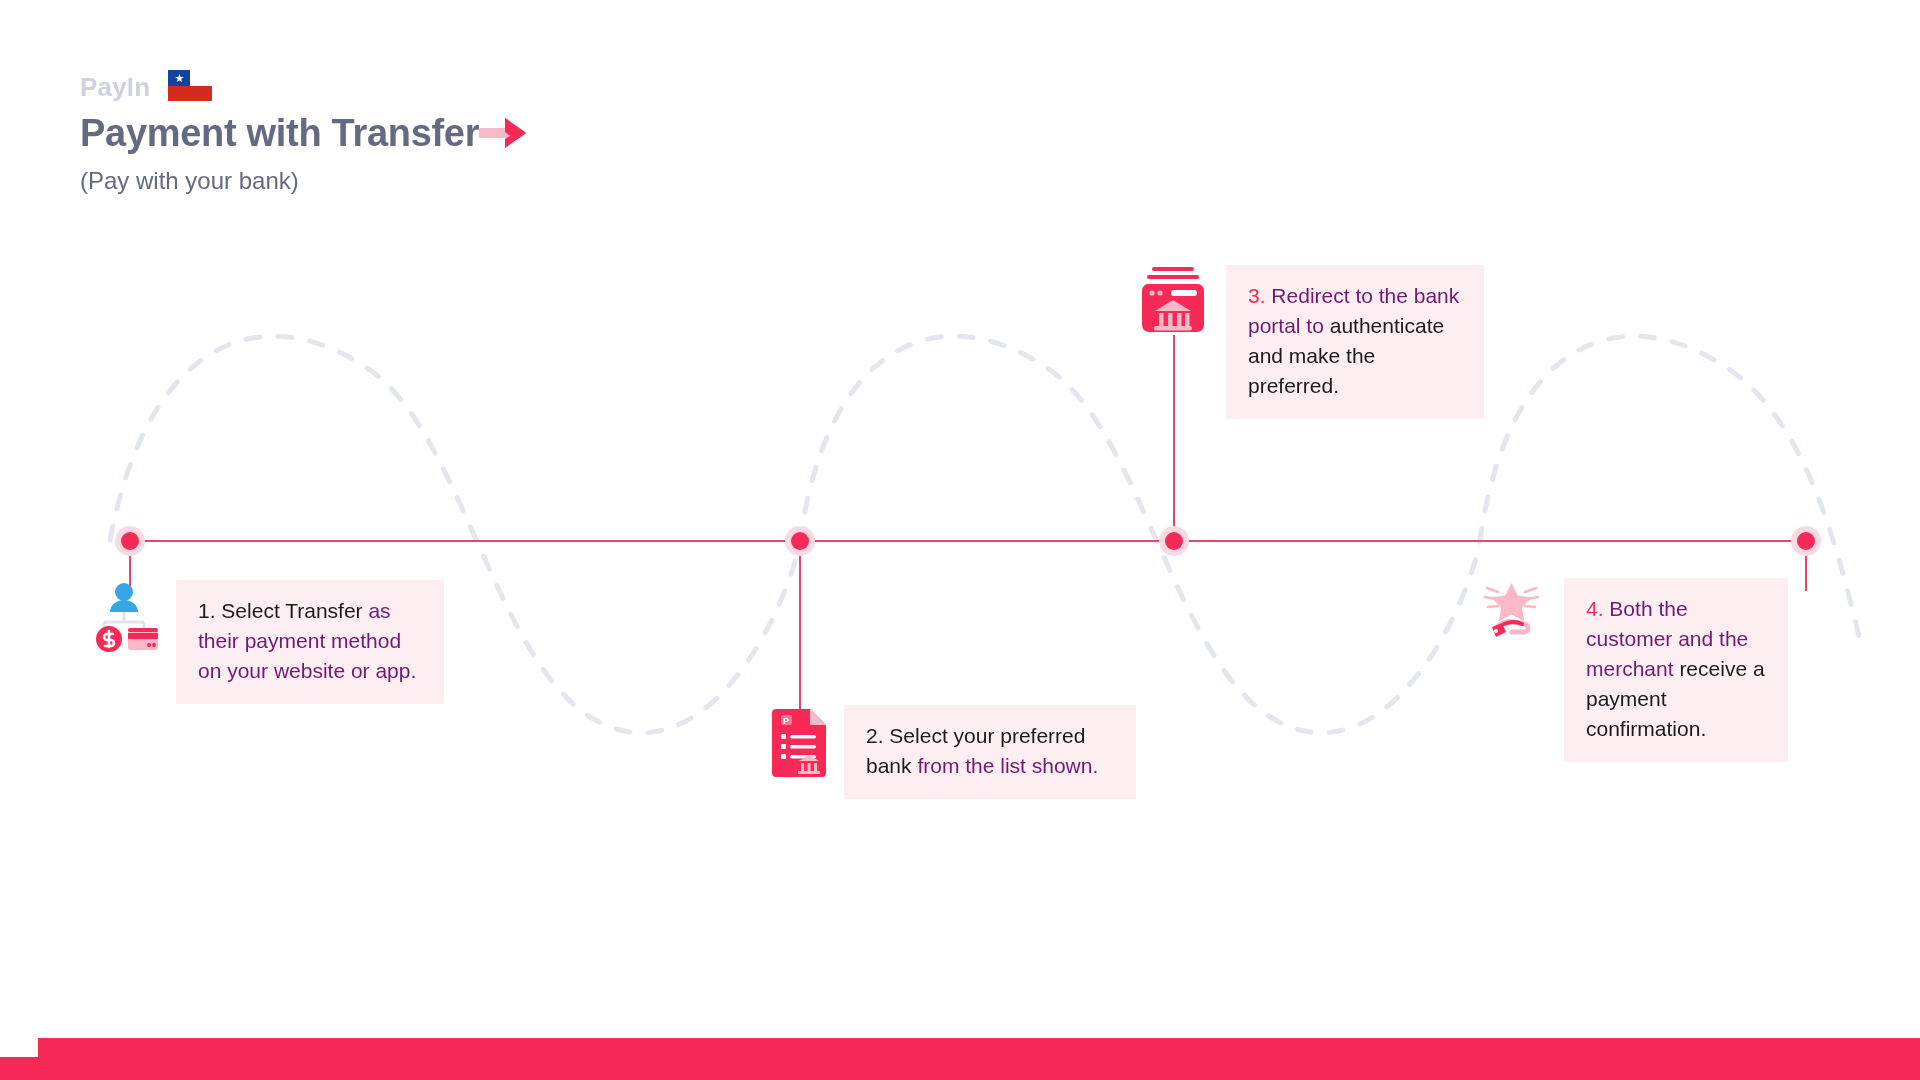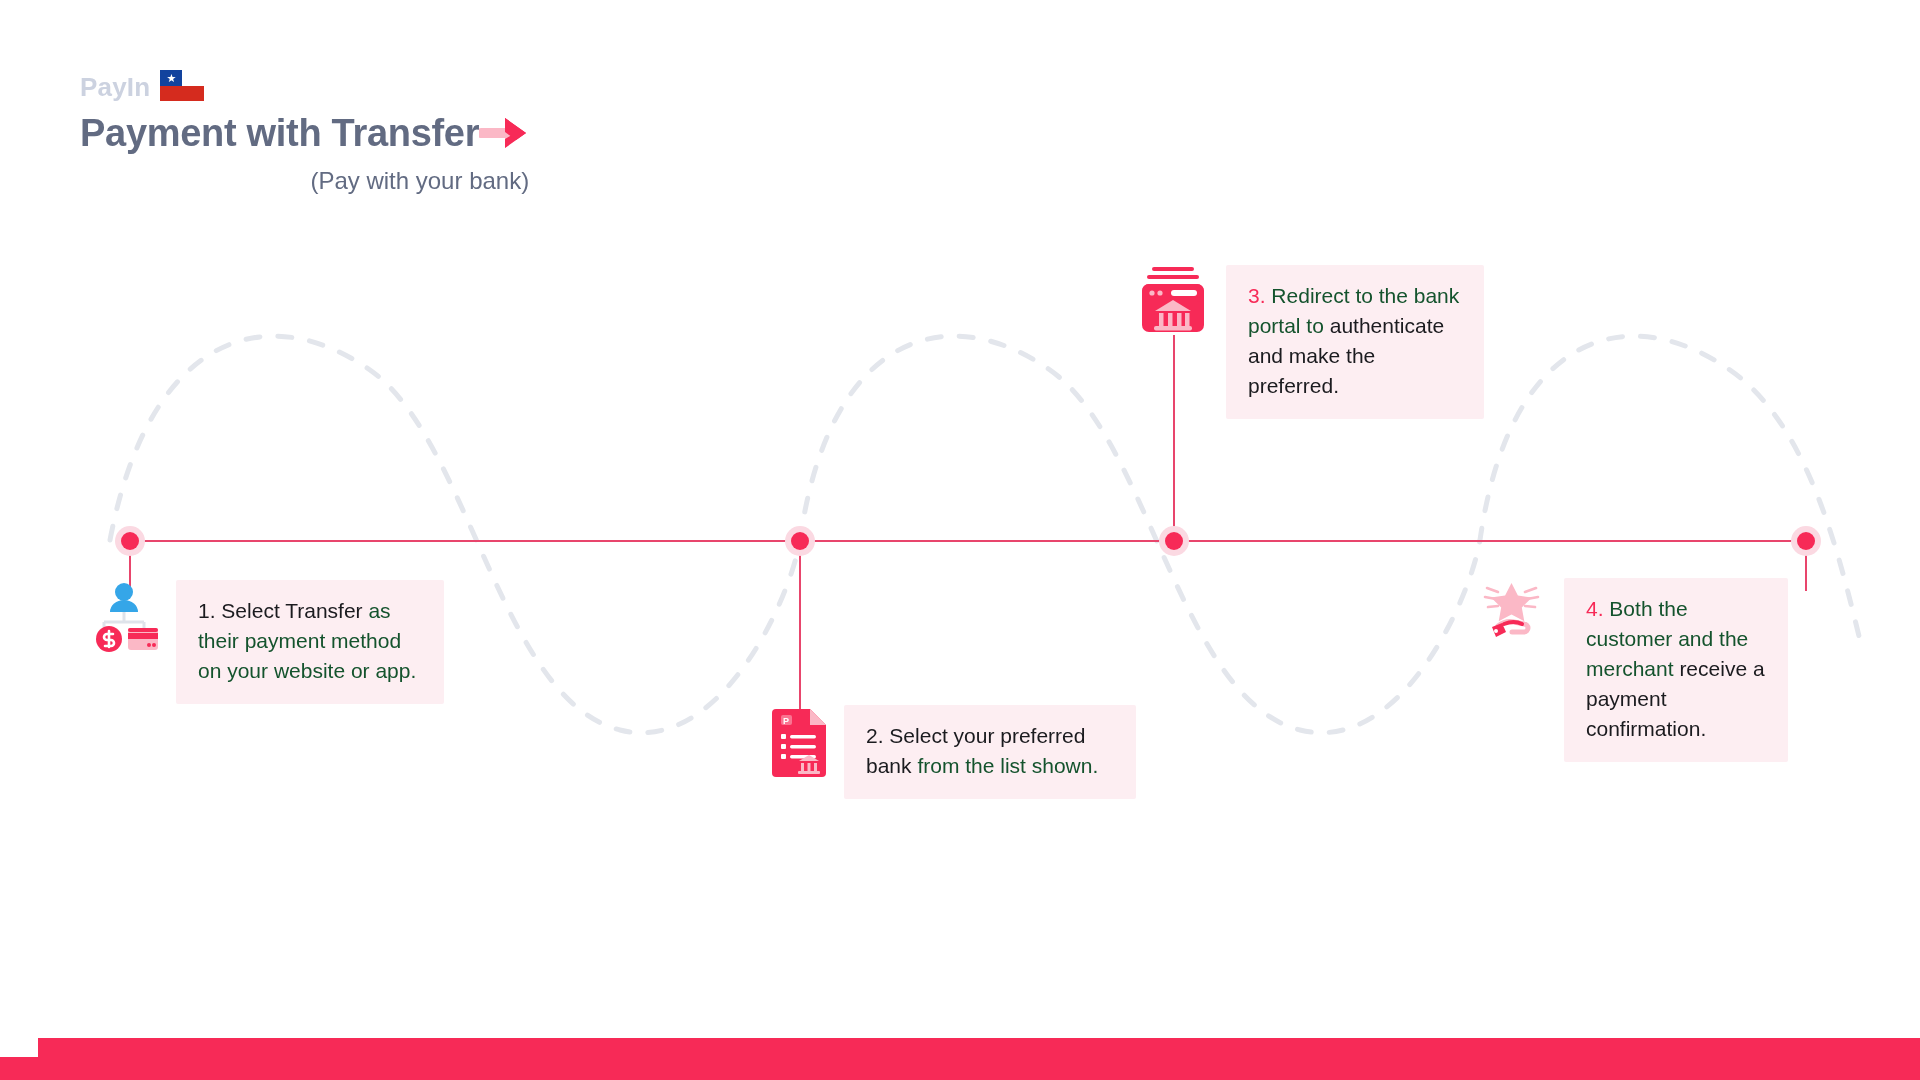--- a/index.html
+++ b/index.html
@@ -18,21 +18,21 @@
     height: 1080px;
     background: #ffffff;
   }
 
   
   .header { position: absolute; left: 80px; top: 70px; }
 
   .eyebrow-row {
     display: flex;
     align-items: flex-start;
-    gap: 10px;
+    gap: 18px;
     height: 36px;
   }
   .eyebrow {
     font-size: 26px;
     font-weight: 700;
     color: #ccd2e0;
     letter-spacing: .2px;
     line-height: 34px;
   }
   .flag {
@@ -79,21 +79,20 @@
     white-space: nowrap;
   }
   .title-arrow { width: 50px; height: 42px; flex: none; }
 
   .subtitle {
     margin-top: 10px;
     font-size: 24px;
     color: #626b82;
     font-weight: 400;
     line-height: 30px;
-    text-align: right;
   }
 
   
   .axis {
     position: absolute;
     left: 128px;
     top: 540px;
     width: 1682px;
     height: 2px;
     background: #e8456c;
@@ -134,21 +133,21 @@
     background: #fdeef2;
     padding: 16px 22px 18px 22px;
     border-radius: 2px;
   }
   .bubble p {
     font-size: 21px;
     line-height: 30px;
     color: #1b1b1f;
     font-weight: 400;
   }
-  .bubble .hl { color: #14532d; }
+  .bubble .hl { color: #701a75; }
   .bubble .num { color: #f72a57; }
   .bubble .num-dark { color: #1b1b1f; }
 
   
   .footer-main {
     position: absolute;
     left: 38px; top: 1038px;
     width: 1882px; height: 42px;
     background: #f72a57;
   }

